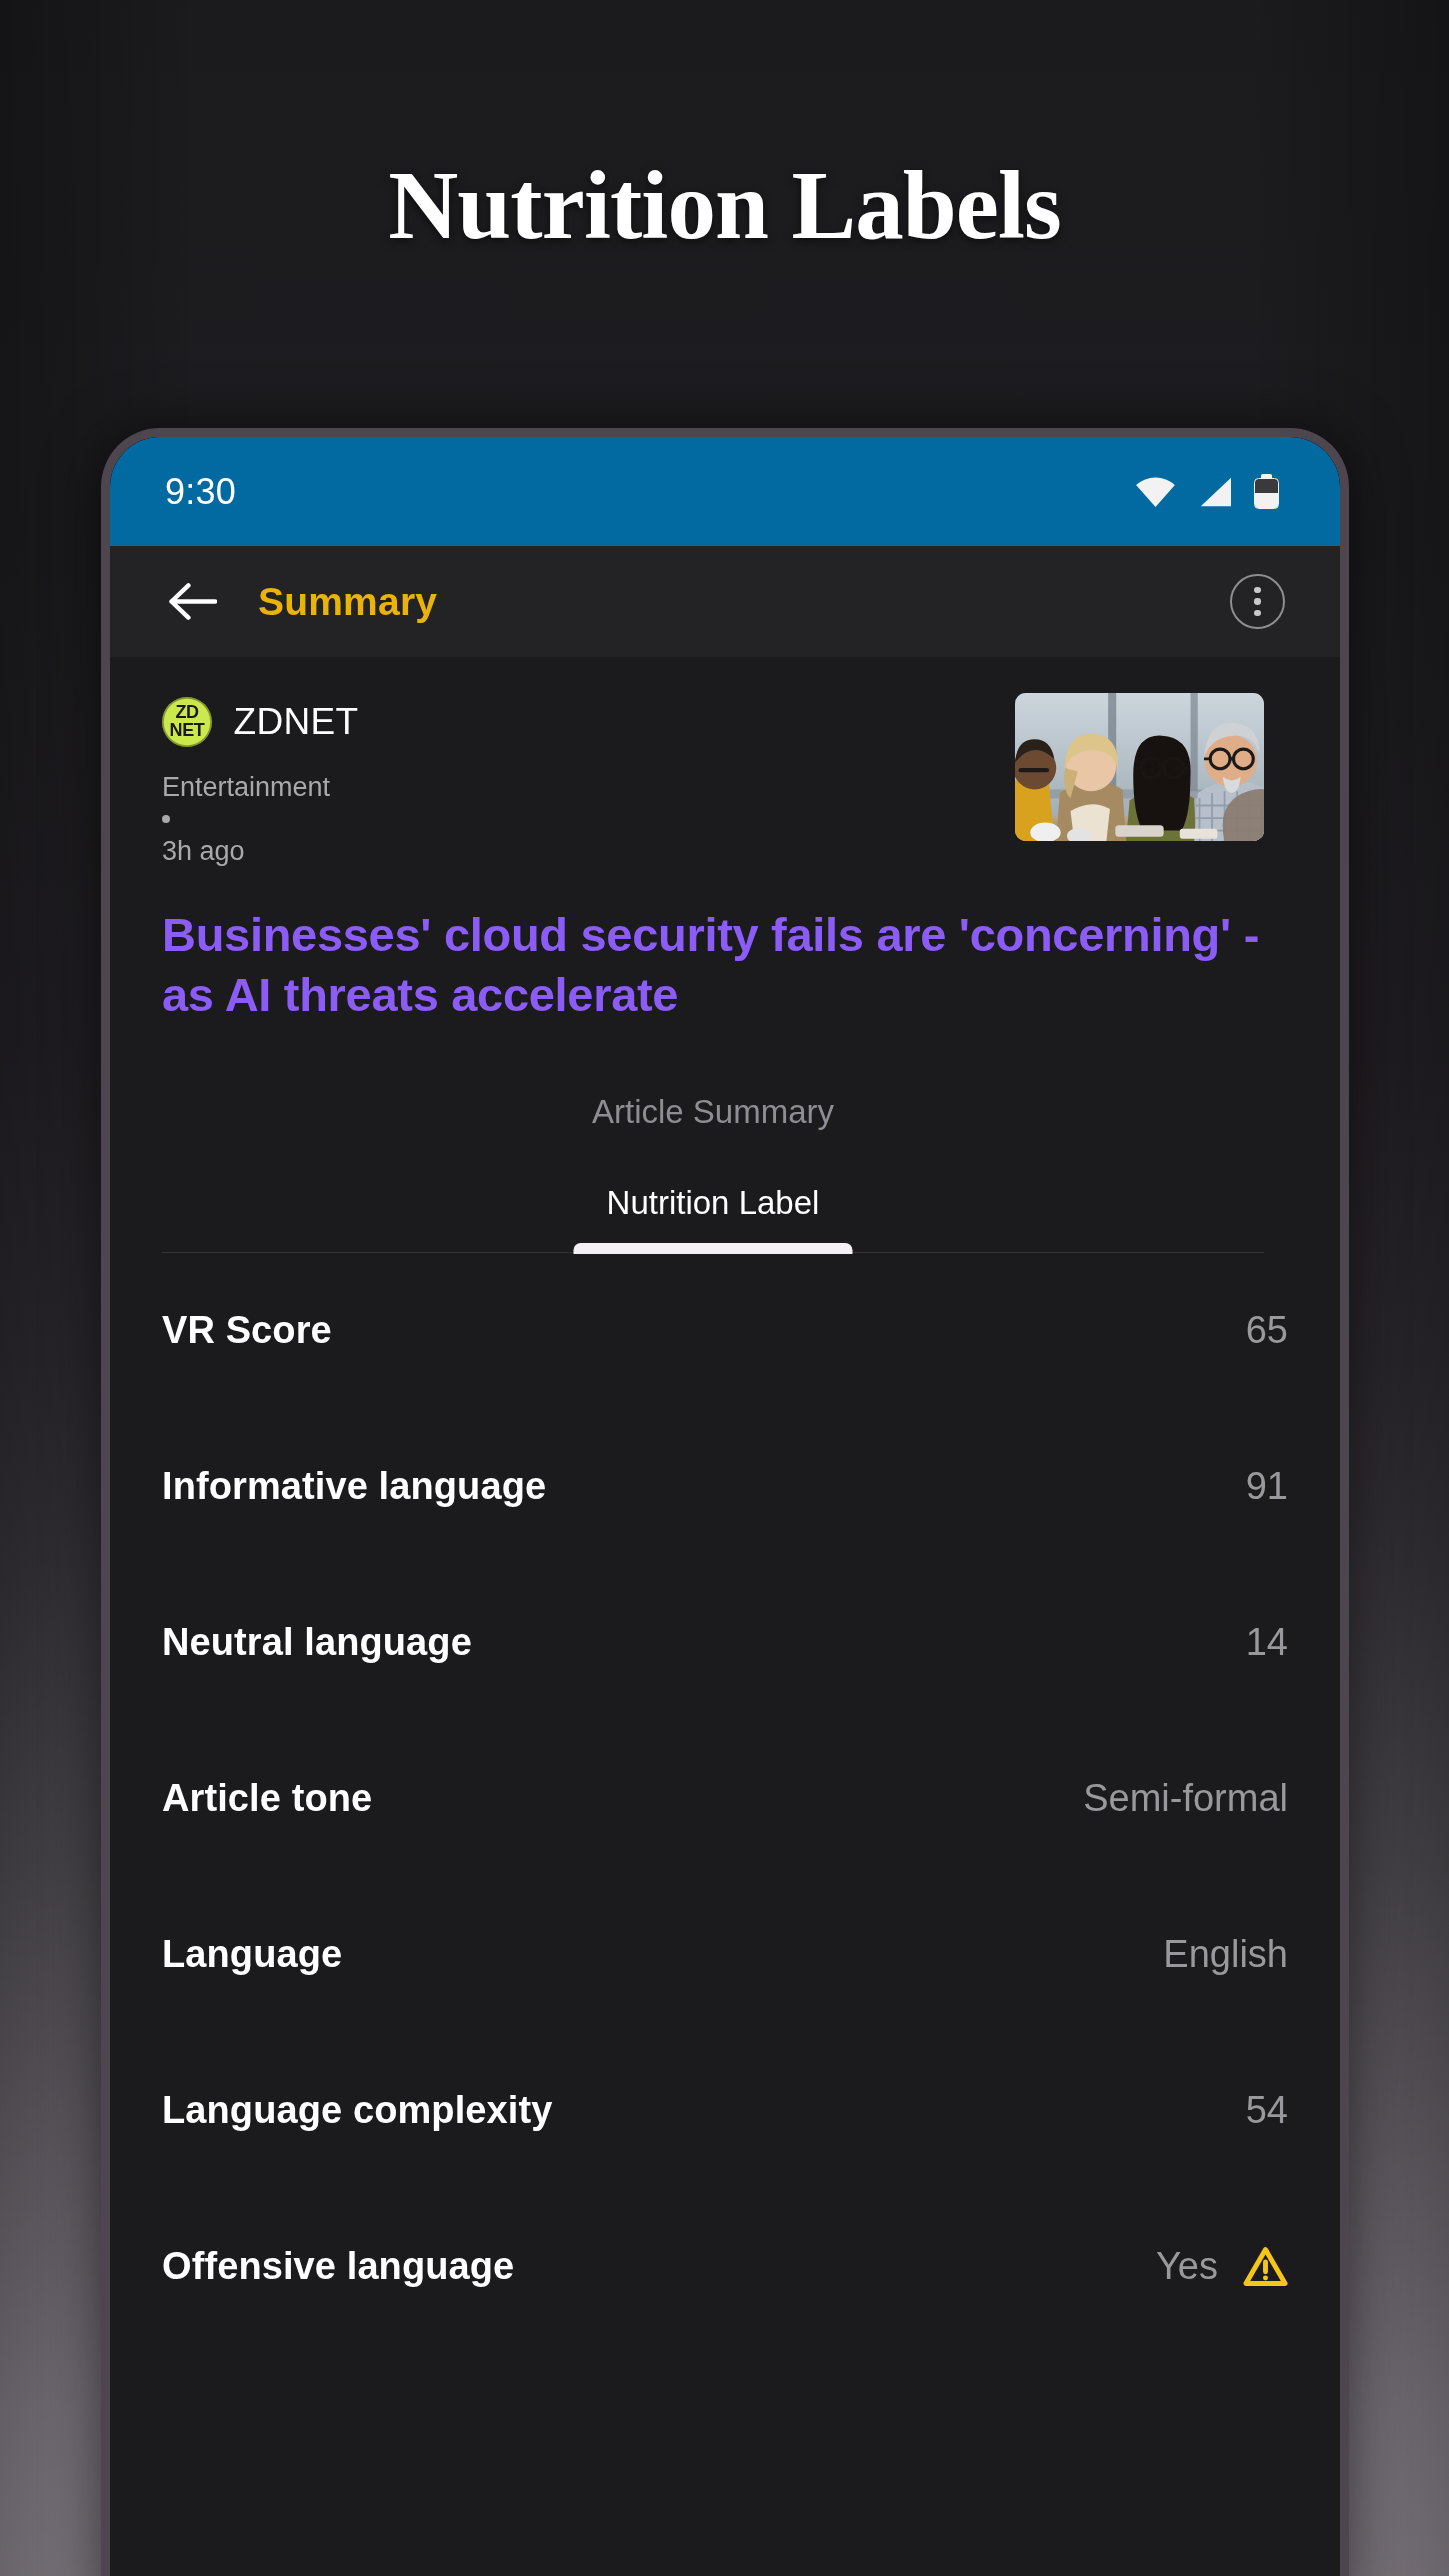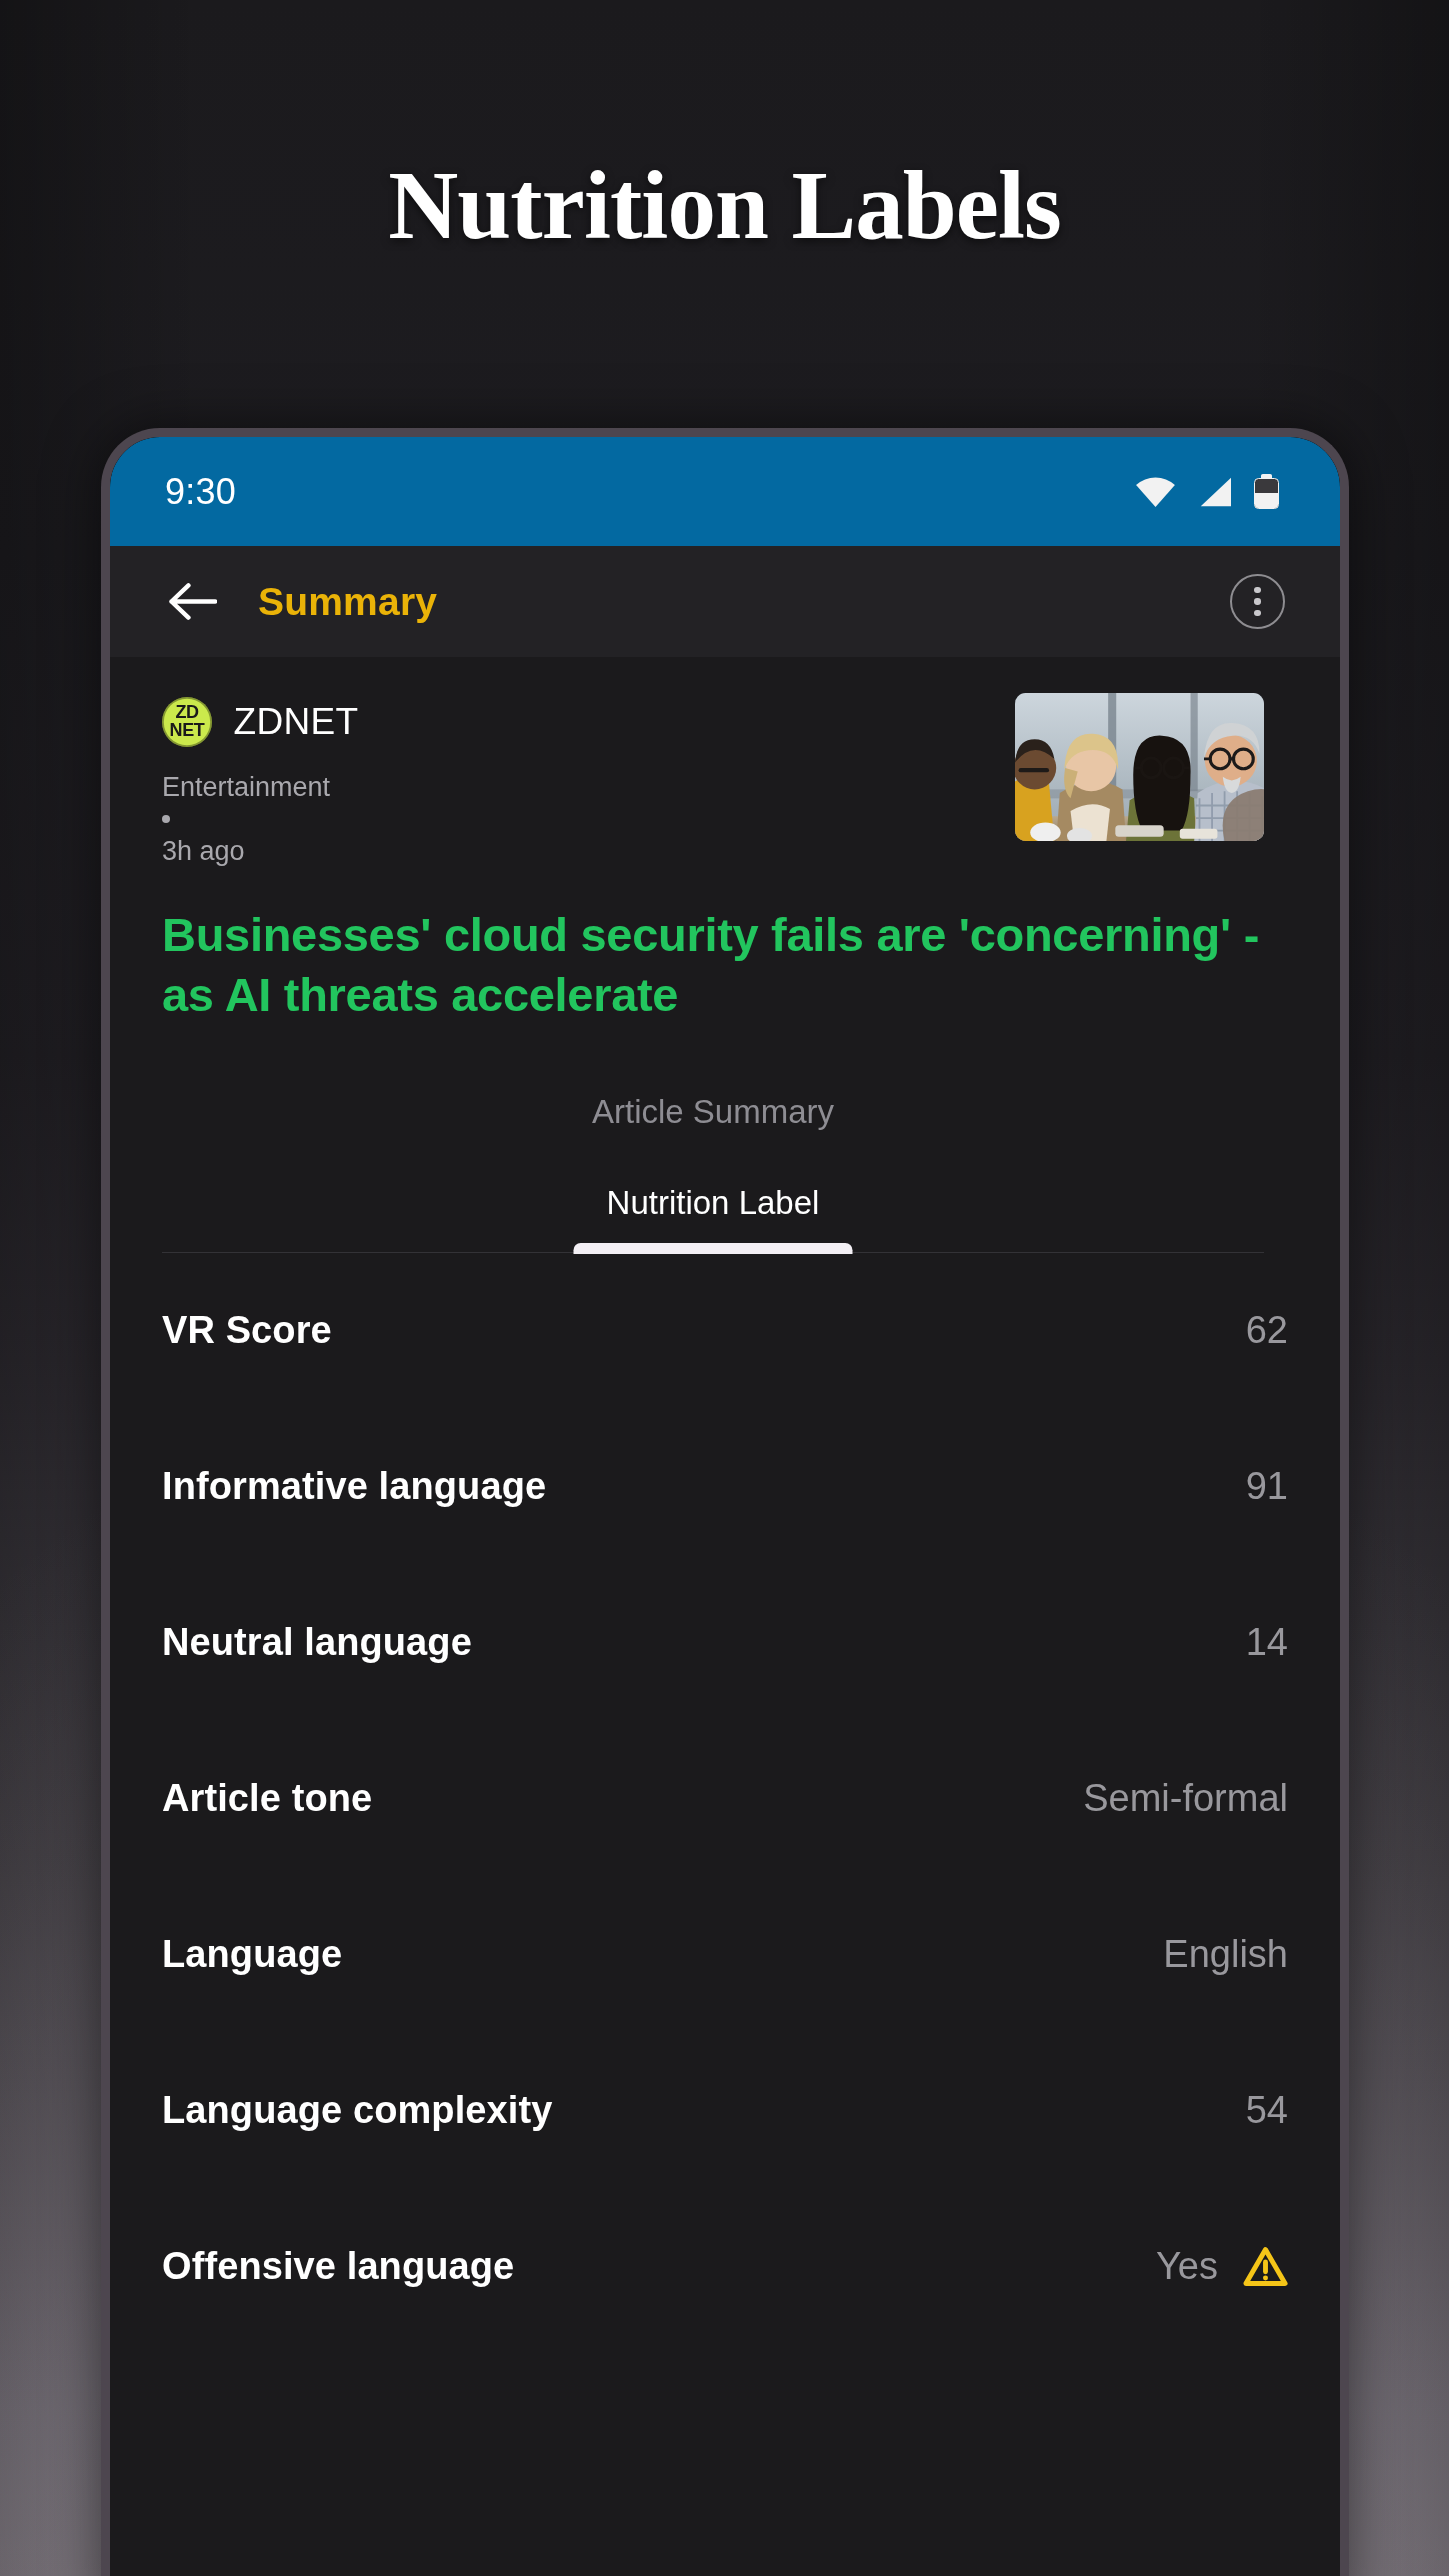--- a/index.html
+++ b/index.html
@@ -153,21 +153,21 @@
 
   #thumbnail {
     width:249px; height:148px; flex:none;
     border-radius:10.7px; overflow:hidden;
     background:#3a3f46; position:relative;
   }
   #thumbnail svg { display:block; width:100%; height:100%; }
 
   #headline {
     margin-top:38px;
-    color:#22c55e;
+    color:#8b5cf6;
     font-size:47px; font-weight:bold;
     line-height:1.28; letter-spacing:-0.3px;
   }
 
   
   #tabs {
     margin-top:45px;
     display:flex;
     border-bottom:1.8px solid #333236;
     position:relative;
@@ -345,21 +345,21 @@
             <span>Nutrition Label</span>
           </div>
         </div>
       </div>
 
       <div id="metrics">
 
         <div class="metric-row">
           <div class="metric-label">VR Score</div>
           <div class="metric-right">
-            <div class="metric-value">62</div>
+            <div class="metric-value">65</div>
           </div>
         </div>
 
         <div class="metric-row">
           <div class="metric-label">Informative language</div>
           <div class="metric-right">
             <div class="metric-value">91</div>
           </div>
         </div>
 

